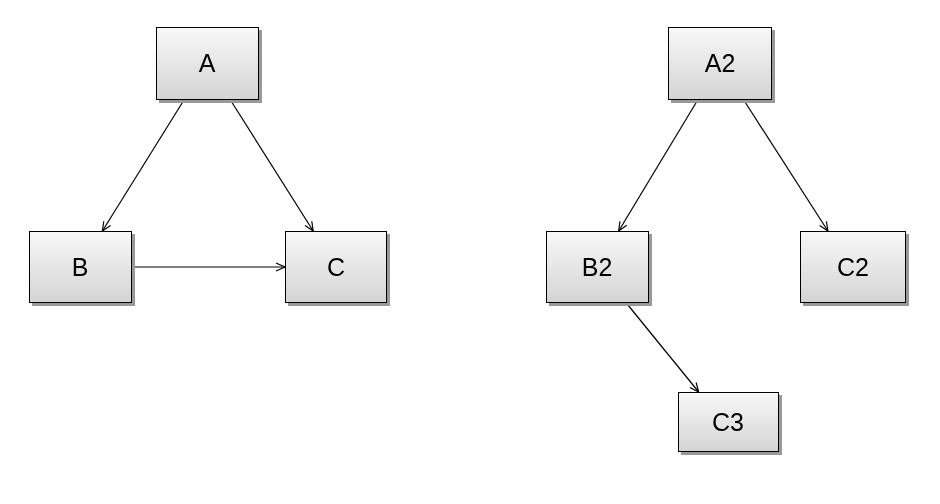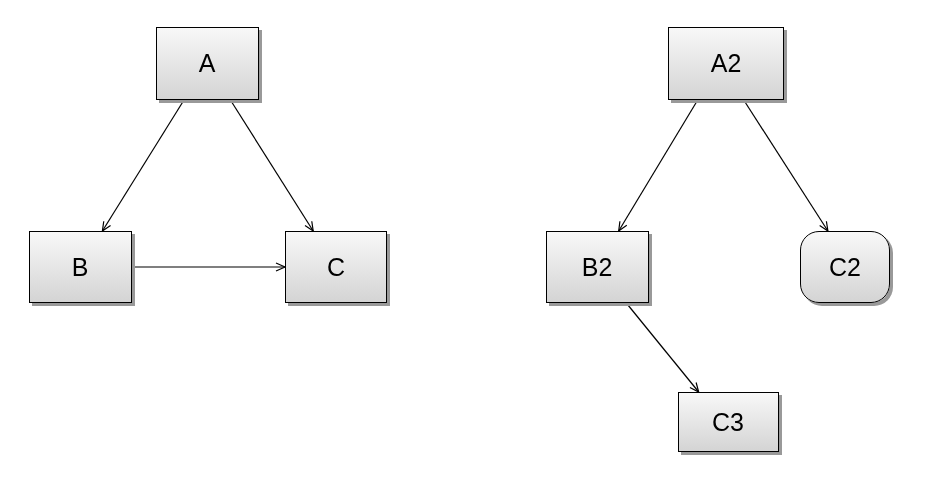--- a/index.html
+++ b/index.html
@@ -64,25 +64,25 @@
 
 <div class="node" style="left: 155.5px; top: 26.5px; width: 103px; height: 73px;">
       <span>A</span>
     </div>
     <div class="node" style="left: 28.5px; top: 231px; width: 103px; height: 72px;">
       <span>B</span>
     </div>
     <div class="node" style="left: 285px; top: 231px; width: 102px; height: 72px;">
       <span>C</span>
     </div>
-    <div class="node" style="left: 668px; top: 26.5px; width: 116px; height: 73px;">
+    <div class="node" style="left: 668px; top: 26.5px; width: 104px; height: 73px;">
       <span>A2</span>
     </div>
     <div class="node" style="left: 545.5px; top: 231px; width: 103px; height: 72px;">
       <span>B2</span>
     </div>
-    <div class="node" style="left: 800px; top: 231px; width: 90px; height: 72px; border-radius: 19px;">
+    <div class="node" style="left: 800px; top: 231px; width: 106px; height: 72px;">
       <span>C2</span>
     </div>
     <div class="node" style="left: 677.5px; top: 392px; width: 101px; height: 60px;">
       <span>C3</span>
     </div>
   </div>
 
 </body></html>

